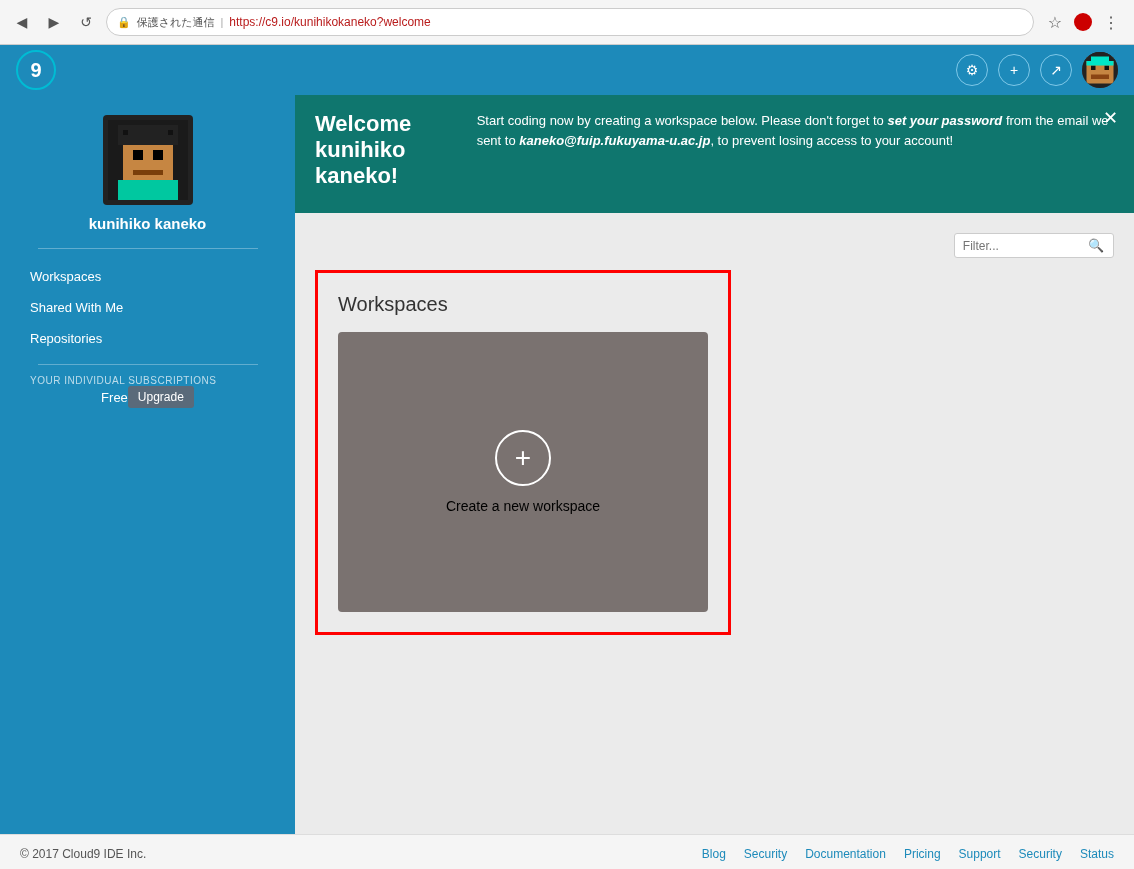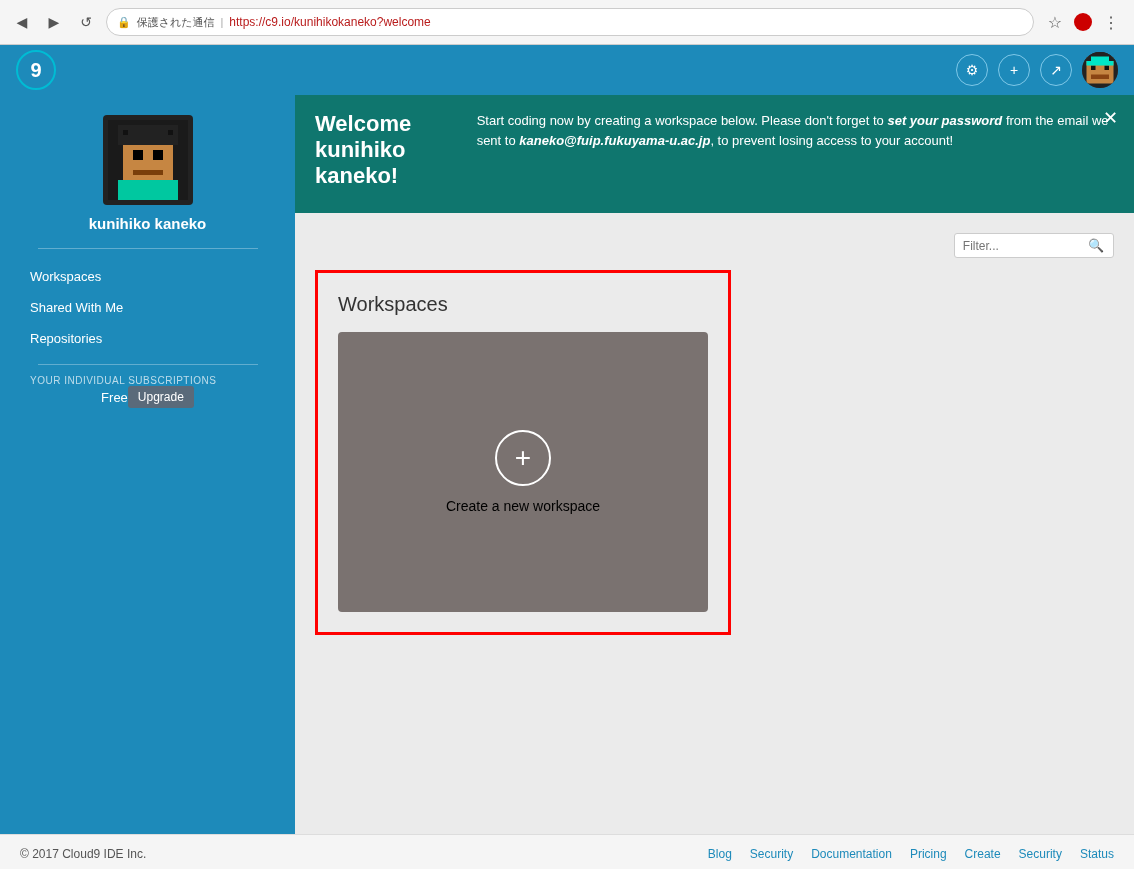--- a/index.html
+++ b/index.html
@@ -427,17 +427,17 @@
   </div>
 </div>
 
 <div class="footer">
   <span>© 2017 Cloud9 IDE Inc.</span>
   <div class="footer-links">
     <a class="footer-link">Blog</a>
     <a class="footer-link">Security</a>
     <a class="footer-link">Documentation</a>
     <a class="footer-link">Pricing</a>
-    <a class="footer-link">Create</a>
+    <a class="footer-link">Support</a>
     <a class="footer-link">Security</a>
     <a class="footer-link">Status</a>
   </div>
 </div>
 
 </body></html>

